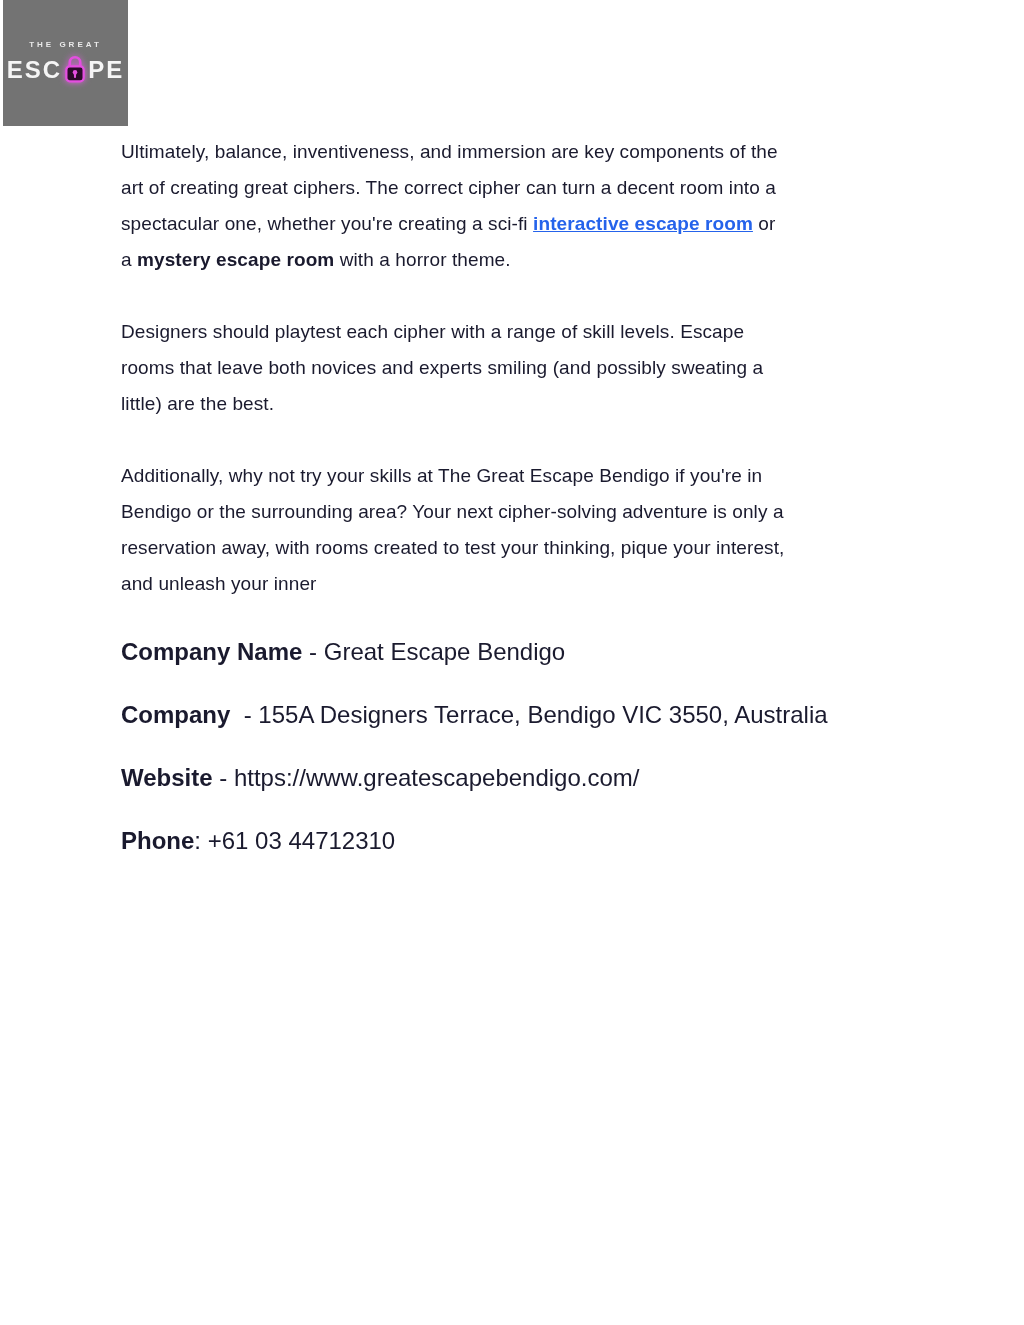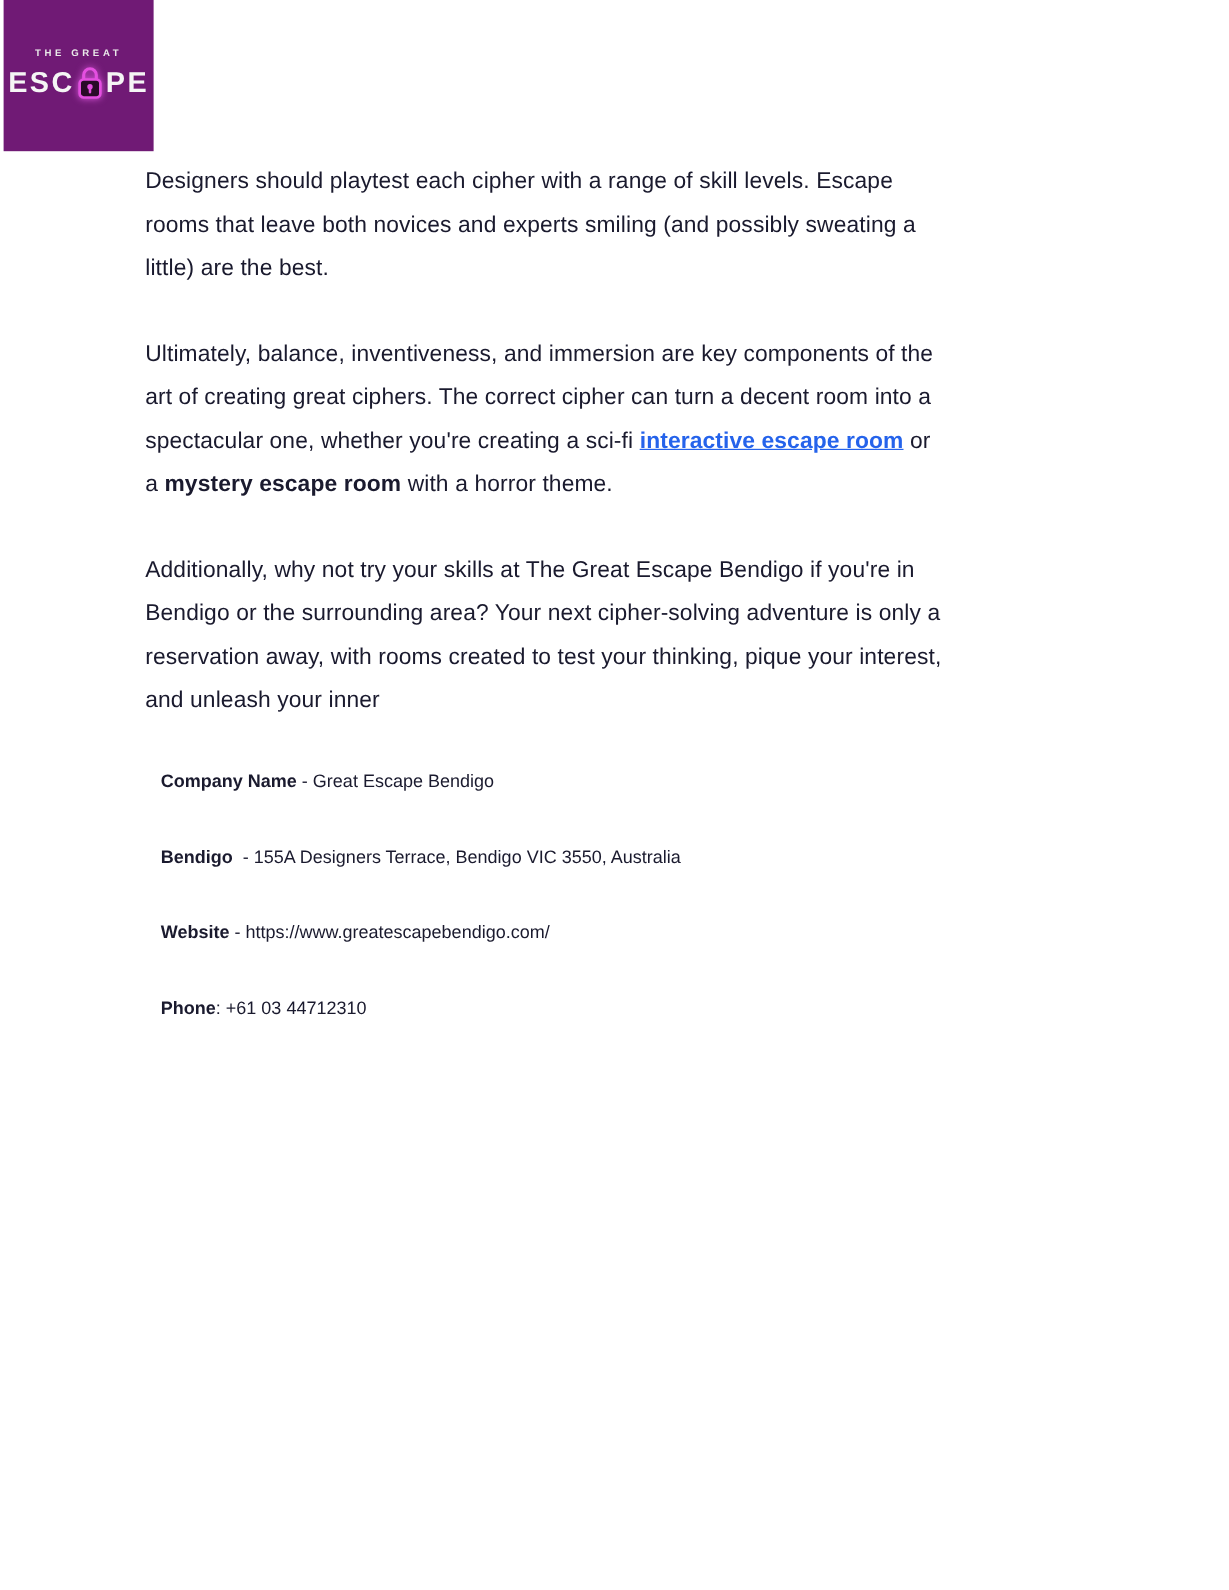--- a/index.html
+++ b/index.html
@@ -8,21 +8,21 @@
     background:#ffffff;
     font-family:"Liberation Sans",sans-serif;
     color:#1a1a2e;
     position:relative;
     overflow:hidden;
   }
   
   .logo{
     position:absolute;left:3px;top:0;
     width:125px;height:126px;
-    background:#701a75;
+    background:#737373;
     display:flex;flex-direction:column;
     align-items:center;justify-content:center;
   }
   .logo-top{
     color:#e9e9e9;
     font-size:8px;font-weight:700;
     letter-spacing:3px;
     margin-bottom:4px;
     white-space:nowrap;
   }
@@ -60,23 +60,23 @@
     cursor:pointer;
   }
   
   .contact-heading{
     font-size:24px;
     line-height:30px;
     font-weight:700;
     margin:238px 0 26px 0;
   }
   .contact-row{
-    font-size:15px;
+    font-size:24px;
     line-height:28px;
-    margin:0 0 35px 13px;
+    margin:0 0 35px 0;
   }
   .contact-row strong{font-weight:700;}
   .contact-row .sep{white-space:pre;}
   a.link-dark{
     color:#1a1a2e;
     cursor:pointer;
     text-align:right;
   }
 </style>
 </head>
@@ -90,38 +90,38 @@
       <path d="M9 19 v-7 a7 7 0 0 1 14 0 v7" fill="none" stroke="#e44fe0" stroke-width="3.5" stroke-linecap="round"></path>
       <rect x="4.5" y="17" width="23" height="20" rx="4.5" fill="#2a0a28" stroke="#e44fe0" stroke-width="3"></rect>
       <circle cx="16" cy="25" r="3" fill="#e44fe0"></circle>
       <rect x="14.6" y="26.5" width="2.8" height="6" rx="1.2" fill="#e44fe0"></rect>
     </svg>
     <span>PE</span>
   </div>
 </div>
 
 <div class="content">
-  <p class="body-par"><span>Designers should playtest each cipher with a range of skill levels. Escape
-rooms that leave both novices and experts smiling (and possibly sweating a
-little) are the best.</span></p>
   <p class="body-par"><span>Ultimately, balance, inventiveness, and immersion are key components of the
 art of creating great ciphers. The correct cipher can turn a decent room into a
 spectacular one, whether you're creating a sci-fi </span><a class="link-blue">interactive escape room</a><span> or
 a </span><strong>mystery escape room</strong><span> with a horror theme.</span></p>
+  <p class="body-par"><span>Designers should playtest each cipher with a range of skill levels. Escape
+rooms that leave both novices and experts smiling (and possibly sweating a
+little) are the best.</span></p>
   <p class="body-par"><span>Additionally, why not try your skills at The Great Escape Bendigo if you're in
 Bendigo or the surrounding area? Your next cipher-solving adventure is only a
 reservation away, with rooms created to test your thinking, pique your interest,
 and unleash your inner</span></p>
 
 
   <p class="contact-row">
     <strong>Company Name</strong><span class="sep"> - </span><span>Great Escape Bendigo</span>
   </p>
   <p class="contact-row">
-    <strong>Bendigo</strong><span class="sep">  - </span><span>155A Designers Terrace, Bendigo VIC 3550, Australia</span>
+    <strong>Company</strong><span class="sep">  - </span><span>155A Designers Terrace, Bendigo VIC 3550, Australia</span>
   </p>
   <p class="contact-row">
     <strong>Website</strong><span class="sep"> - </span><a class="link-dark">https://www.greatescapebendigo.com/</a>
   </p>
   <p class="contact-row">
     <strong>Phone</strong><span class="sep">: </span><span>+61 03 44712310</span>
   </p>
 </div>
 
 </body></html>

